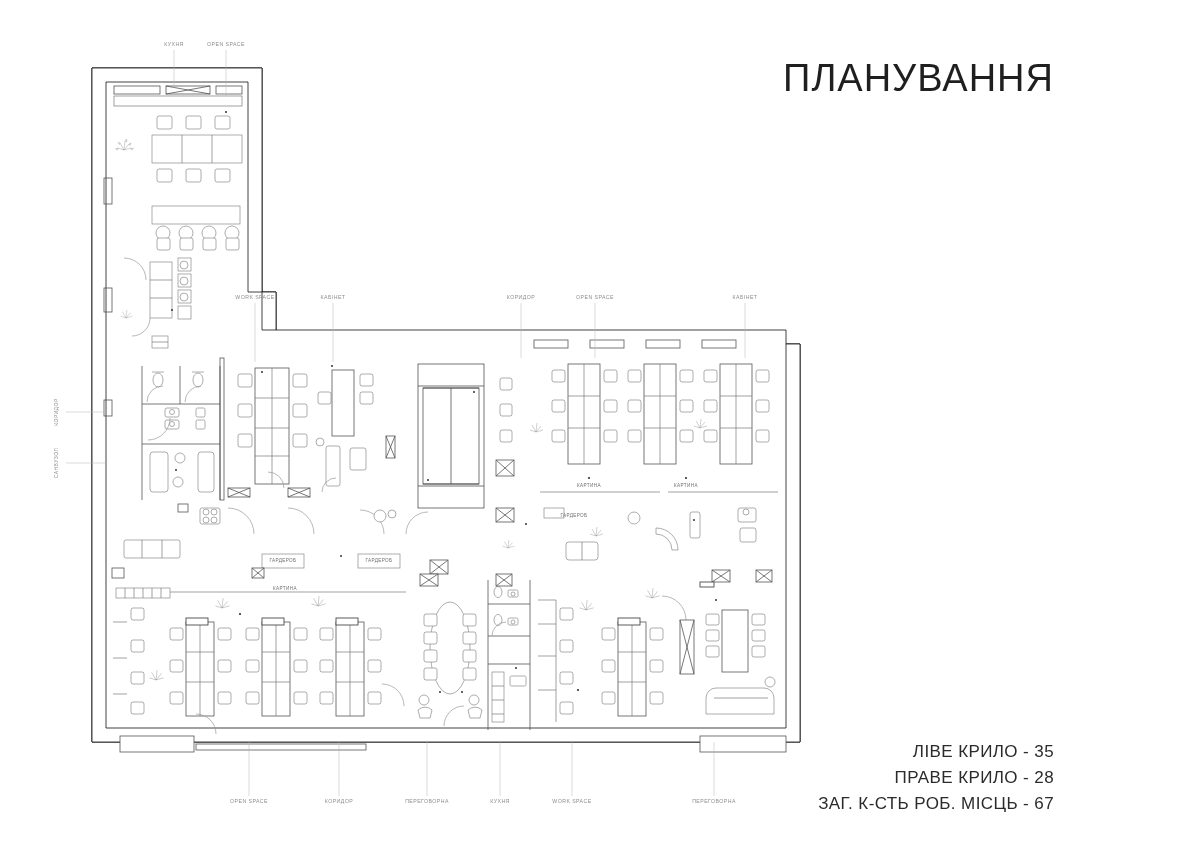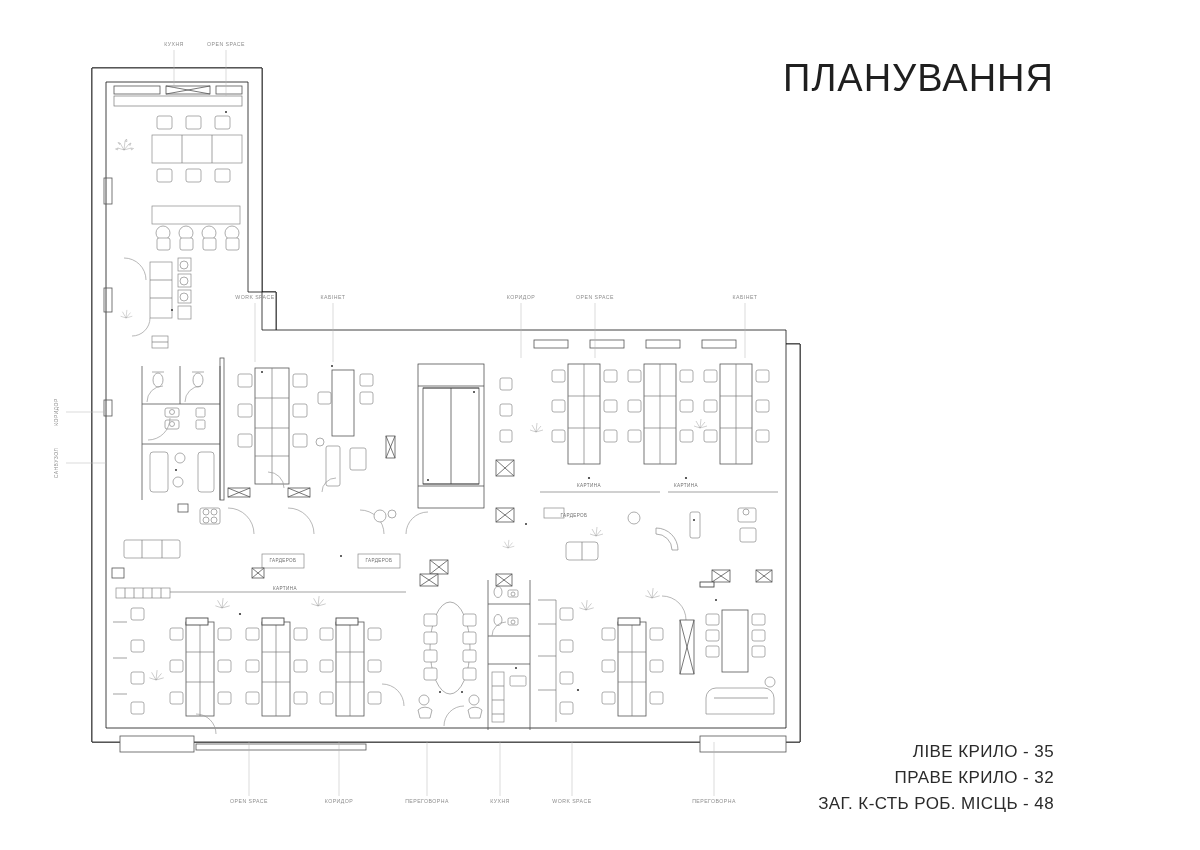--- a/index.html
+++ b/index.html
@@ -79,22 +79,22 @@
 </style>
 </head>
 <body>
 
 <div id="page">
 
   <h1 id="title">ПЛАНУВАННЯ</h1>
 
   <div id="legend">
     <div>ЛІВЕ КРИЛО - 35</div>
-    <div>ПРАВЕ КРИЛО - 32</div>
-    <div>ЗАГ. К-СТЬ РОБ. МІСЦЬ - 48</div>
+    <div>ПРАВЕ КРИЛО - 28</div>
+    <div>ЗАГ. К-СТЬ РОБ. МІСЦЬ - 67</div>
   </div>
 
   <div id="plan-wrap">
   <svg id="plan" viewBox="0 0 860 850" xmlns="http://www.w3.org/2000/svg">
 
     <defs>
       <pattern id="stairtread" width="6" height="5.5" patternUnits="userSpaceOnUse">
         <path d="M0 0 H6" stroke="#3a3a3a" stroke-width="0.7" fill="none"></path>
       </pattern>
     </defs>

